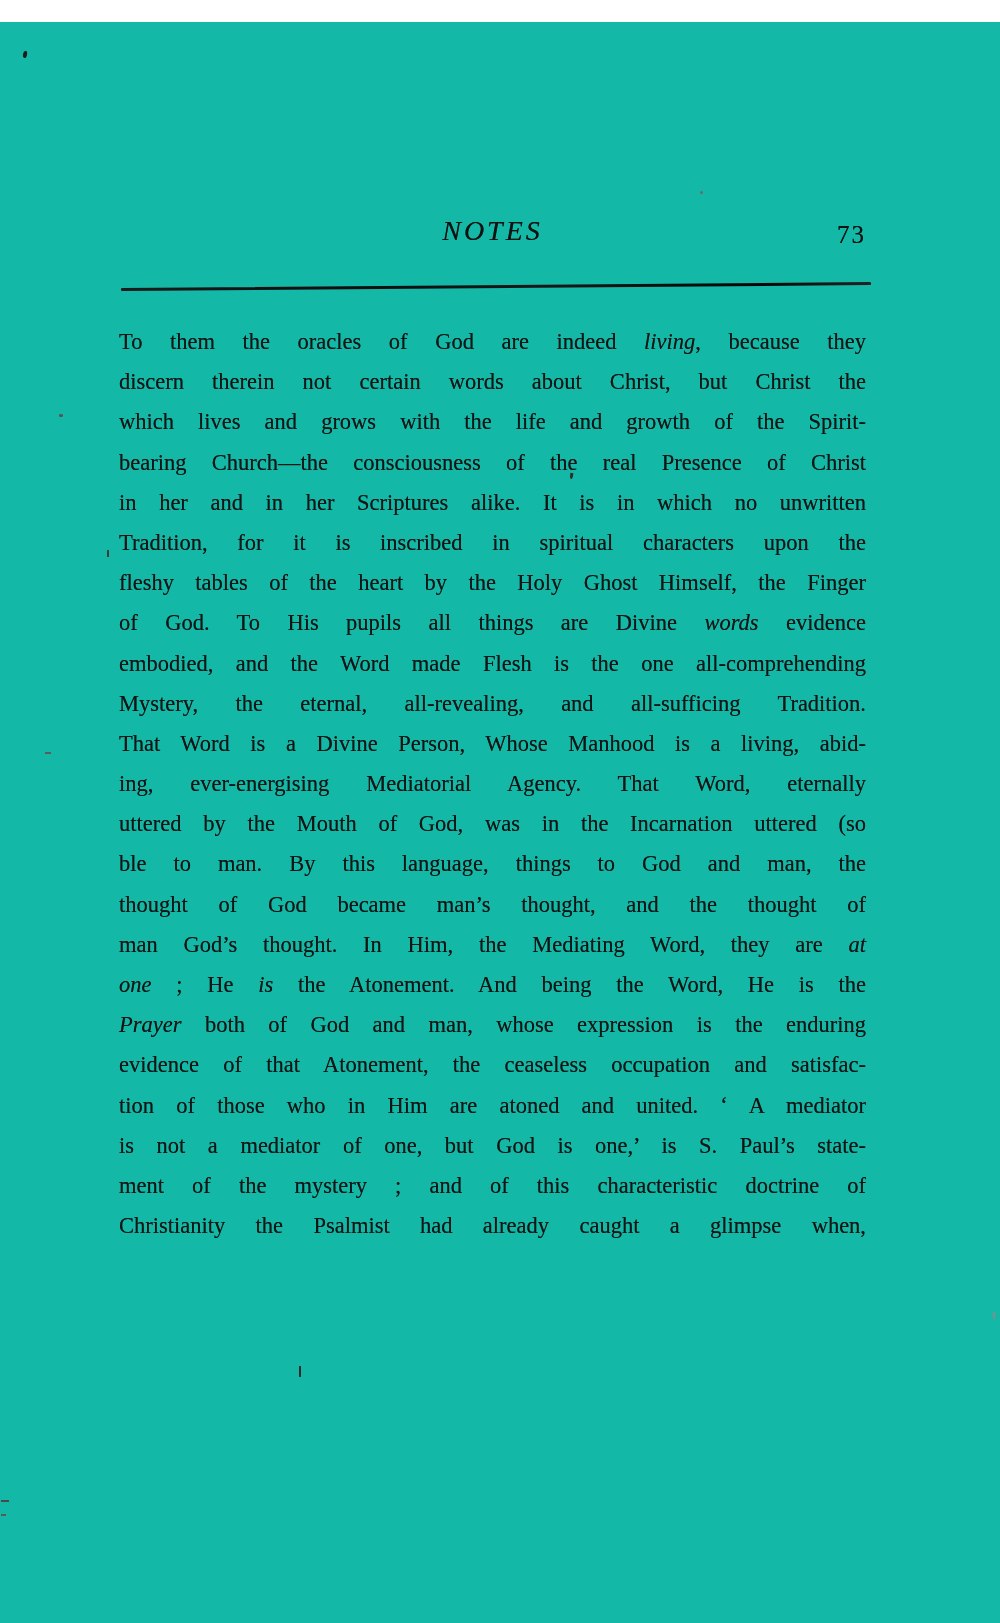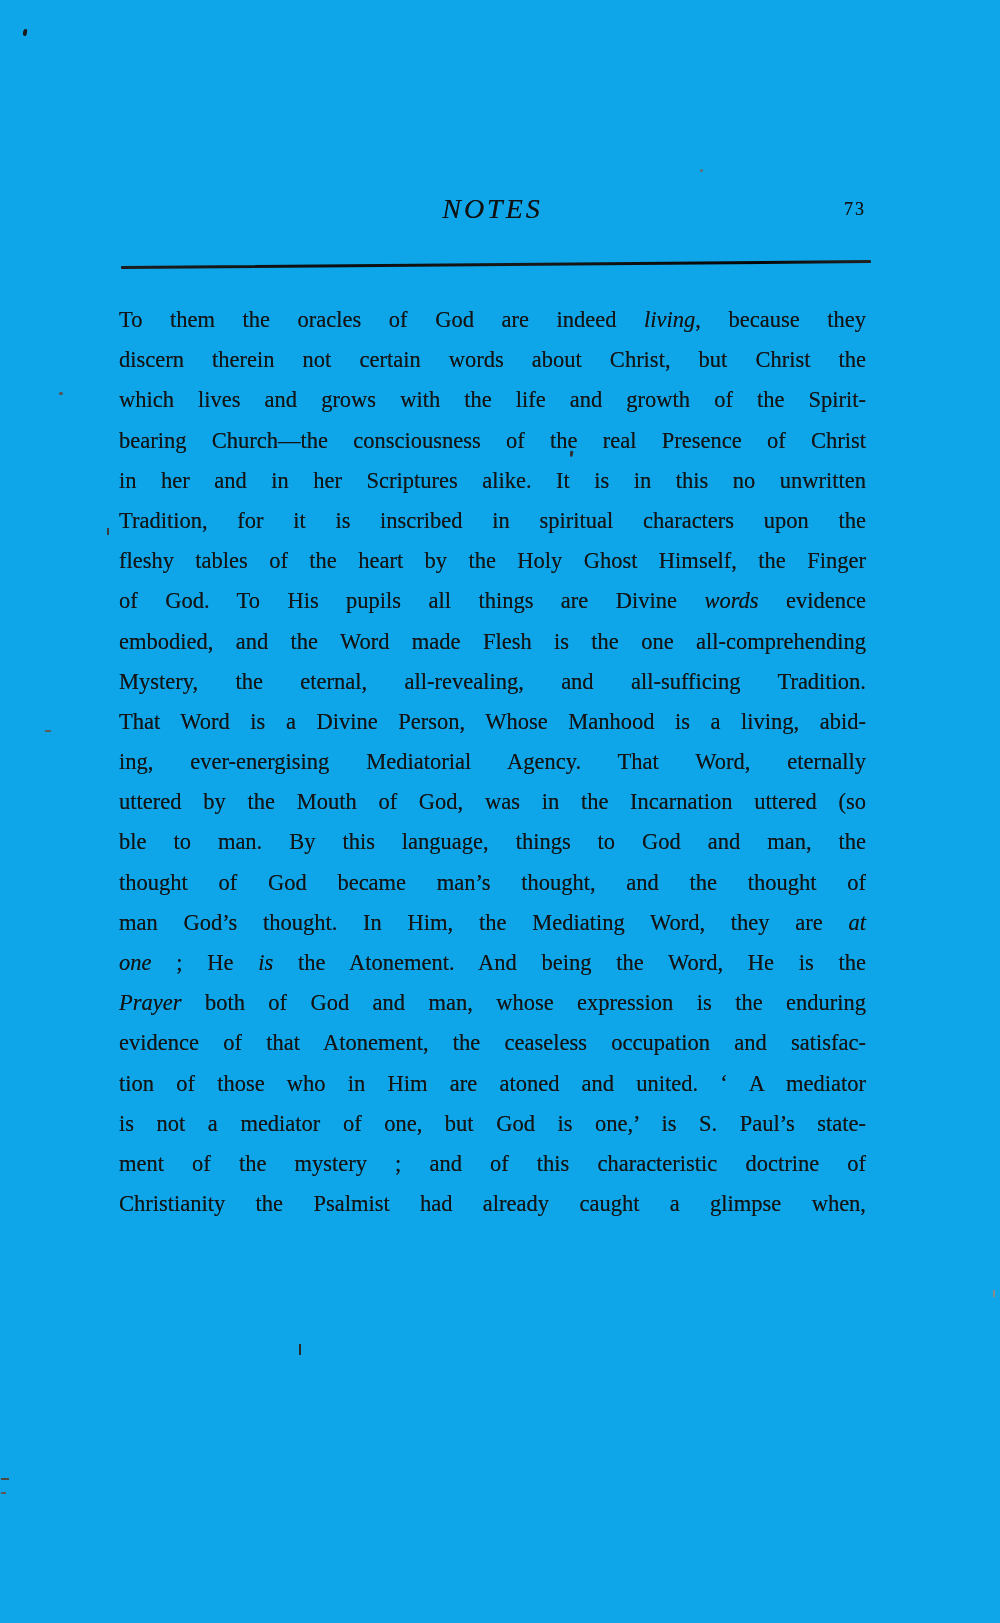--- a/index.html
+++ b/index.html
@@ -11,42 +11,43 @@
     position: relative;
     width: 1000px;
     height: 1623px;
     overflow: hidden;
     font-family: "Liberation Serif", "DejaVu Serif", serif;
     color: #161616;
   }
   .page {
     position: absolute;
     inset: 0;
-    background: #0ea5e9;
+    background: #14b8a6;
+    margin-top: 22px;
   }
   .header-row {
     position: absolute;
     left: 119px;
     top: 193px;
     width: 747px;
     height: 42px;
   }
   .running-title {
     text-align: center;
     font-style: italic;
     font-size: 28px;
     letter-spacing: 3px;
     color: #111111;
     text-shadow: 0 0 0.5px rgba(0,0,0,0.6);
   }
   .page-number {
     position: absolute;
     right: 0px;
     top: 6px;
-    font-size: 18px;
+    font-size: 25px;
     letter-spacing: 2px;
     color: #111111;
     text-shadow: 0 0 0.5px rgba(0,0,0,0.6);
   }
   .header-rule {
     position: absolute;
     left: 121px;
     top: 266px;
     width: 750px;
     height: 2.6px;
@@ -98,21 +99,21 @@
     <div class="page-number">73</div>
   </div>
 
   <div class="header-rule"></div>
 
   <div class="paragraph">
       <div class="line"><span>To them the oracles of God are indeed </span><i>living</i><span>, because they</span></div>
       <div class="line"><span>discern therein not certain words about Christ, but Christ the</span></div>
       <div class="line"><span>which lives and grows with the life and growth of the Spirit-</span></div>
       <div class="line"><span>bearing Church—the consciousness of the real Presence of Christ</span></div>
-      <div class="line"><span>in her and in her Scriptures alike. It is in this no unwritten</span></div>
+      <div class="line"><span>in her and in her Scriptures alike. It is in which no unwritten</span></div>
       <div class="line"><span>Tradition, for it is inscribed in spiritual characters upon the</span></div>
       <div class="line"><span>fleshy tables of the heart by the Holy Ghost Himself, the Finger</span></div>
       <div class="line"><span>of God. To His pupils all things are Divine </span><i>words</i><span> evidence</span></div>
       <div class="line"><span>embodied, and the Word made Flesh is the one all-comprehending</span></div>
       <div class="line"><span>Mystery, the eternal, all-revealing, and all-sufficing Tradition.</span></div>
       <div class="line"><span>That Word is a Divine Person, Whose Manhood is a living, abid-</span></div>
       <div class="line"><span>ing, ever-energising Mediatorial Agency. That Word, eternally</span></div>
       <div class="line"><span>uttered by the Mouth of God, was in the Incarnation uttered (so</span></div>
       <div class="line"><span>ble to man. By this language, things to God and man, the</span></div>
       <div class="line"><span>thought of God became man’s thought, and the thought of</span></div>

